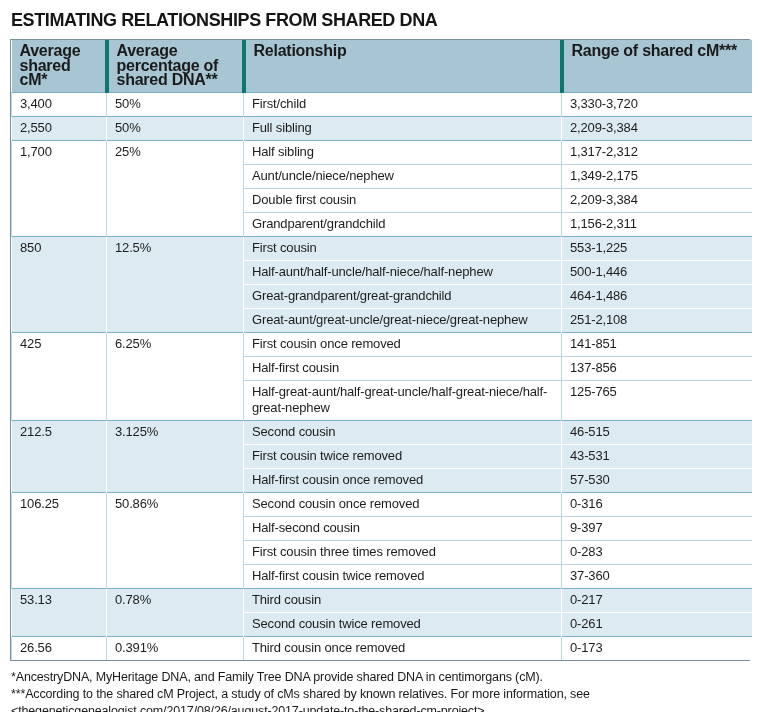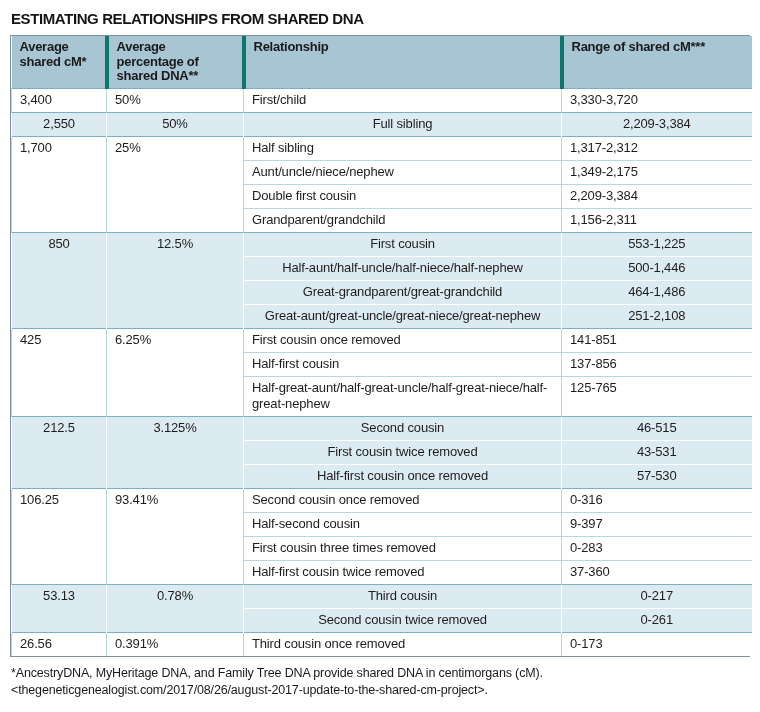--- a/index.html
+++ b/index.html
@@ -7,59 +7,59 @@
     width: 760px; height: 712px;
     background: #ffffff;
     font-family: "Liberation Sans", sans-serif;
     overflow: hidden;
   }
   .page {
     padding: 8px 10px 0 10px;
     width: 760px;
   }
   .title {
-    font-size: 15px;
+    font-size: 18px;
     font-weight: 700;
     letter-spacing: -0.4px;
     color: #151515;
     margin: 2px 0 8px 1px;
   }
   .table-wrap {
     border: 1px solid #7b929d;
     width: 740px;
   }
   table {
     border-collapse: collapse;
     table-layout: fixed;
     width: 100%;
   }
   thead th {
     background: #a7c5d3;
-    font-size: 13px;
+    font-size: 16px;
     font-weight: 700;
     letter-spacing: -0.25px;
     line-height: 14.5px;
     color: #1a1a1a;
     text-align: left;
     vertical-align: top;
     padding: 4px 8px;
   }
   thead th + th { border-left: 4px solid #0f766e; }
   td {
     font-size: 13px;
     letter-spacing: -0.15px;
     line-height: 16px;
     color: #1d1d1d;
     vertical-align: top;
     padding: 3.5px 8px;
     border-top: 1px solid transparent;
     border-left: 1px solid transparent;
   }
   tr.plain td  { background: #ffffff; border-top-color: #b7d8e3; border-left-color: #b7d8e3; }
-  tr.shaded td { background: #dcebf2; border-top-color: #ffffff; border-left-color: #ffffff; text-align: center; }
+  tr.shaded td { background: #dcebf2; border-top-color: #ffffff; border-left-color: #ffffff; }
   tr.group-start td { border-top-color: #7dafc4 !important; }
   .footnotes {
     margin: 8px 0 0 1px;
     font-size: 12.5px;
     letter-spacing: -0.15px;
     line-height: 17px;
     color: #1a1a1a;
   }
 </style>
 </head>
@@ -157,21 +157,21 @@
           <tr class="shaded">
             <td>First cousin twice removed</td>
             <td>43-531</td>
           </tr>
           <tr class="shaded">
             <td>Half-first cousin once removed</td>
             <td>57-530</td>
           </tr>
           <tr class="plain group-start">
             <td rowspan="4">106.25</td>
-            <td rowspan="4">93.41%</td>
+            <td rowspan="4">50.86%</td>
             <td>Second cousin once removed</td>
             <td>0-316</td>
           </tr>
           <tr class="plain">
             <td>Half-second cousin</td>
             <td>9-397</td>
           </tr>
           <tr class="plain">
             <td>First cousin three times removed</td>
             <td>0-283</td>
@@ -195,16 +195,17 @@
             <td>0.391%</td>
             <td>Third cousin once removed</td>
             <td>0-173</td>
           </tr>
         </tbody>
     </table>
   </div>
 
   <div class="footnotes">
     <div>*AncestryDNA, MyHeritage DNA, and Family Tree DNA provide shared DNA in centimorgans (cM).</div>
+    <div>***According to the shared cM Project, a study of cMs shared by known relatives. For more information, see</div>
     <div>&lt;thegeneticgenealogist.com/2017/08/26/august-2017-update-to-the-shared-cm-project&gt;.</div>
   </div>
 
 </div>
 
 </body></html>

